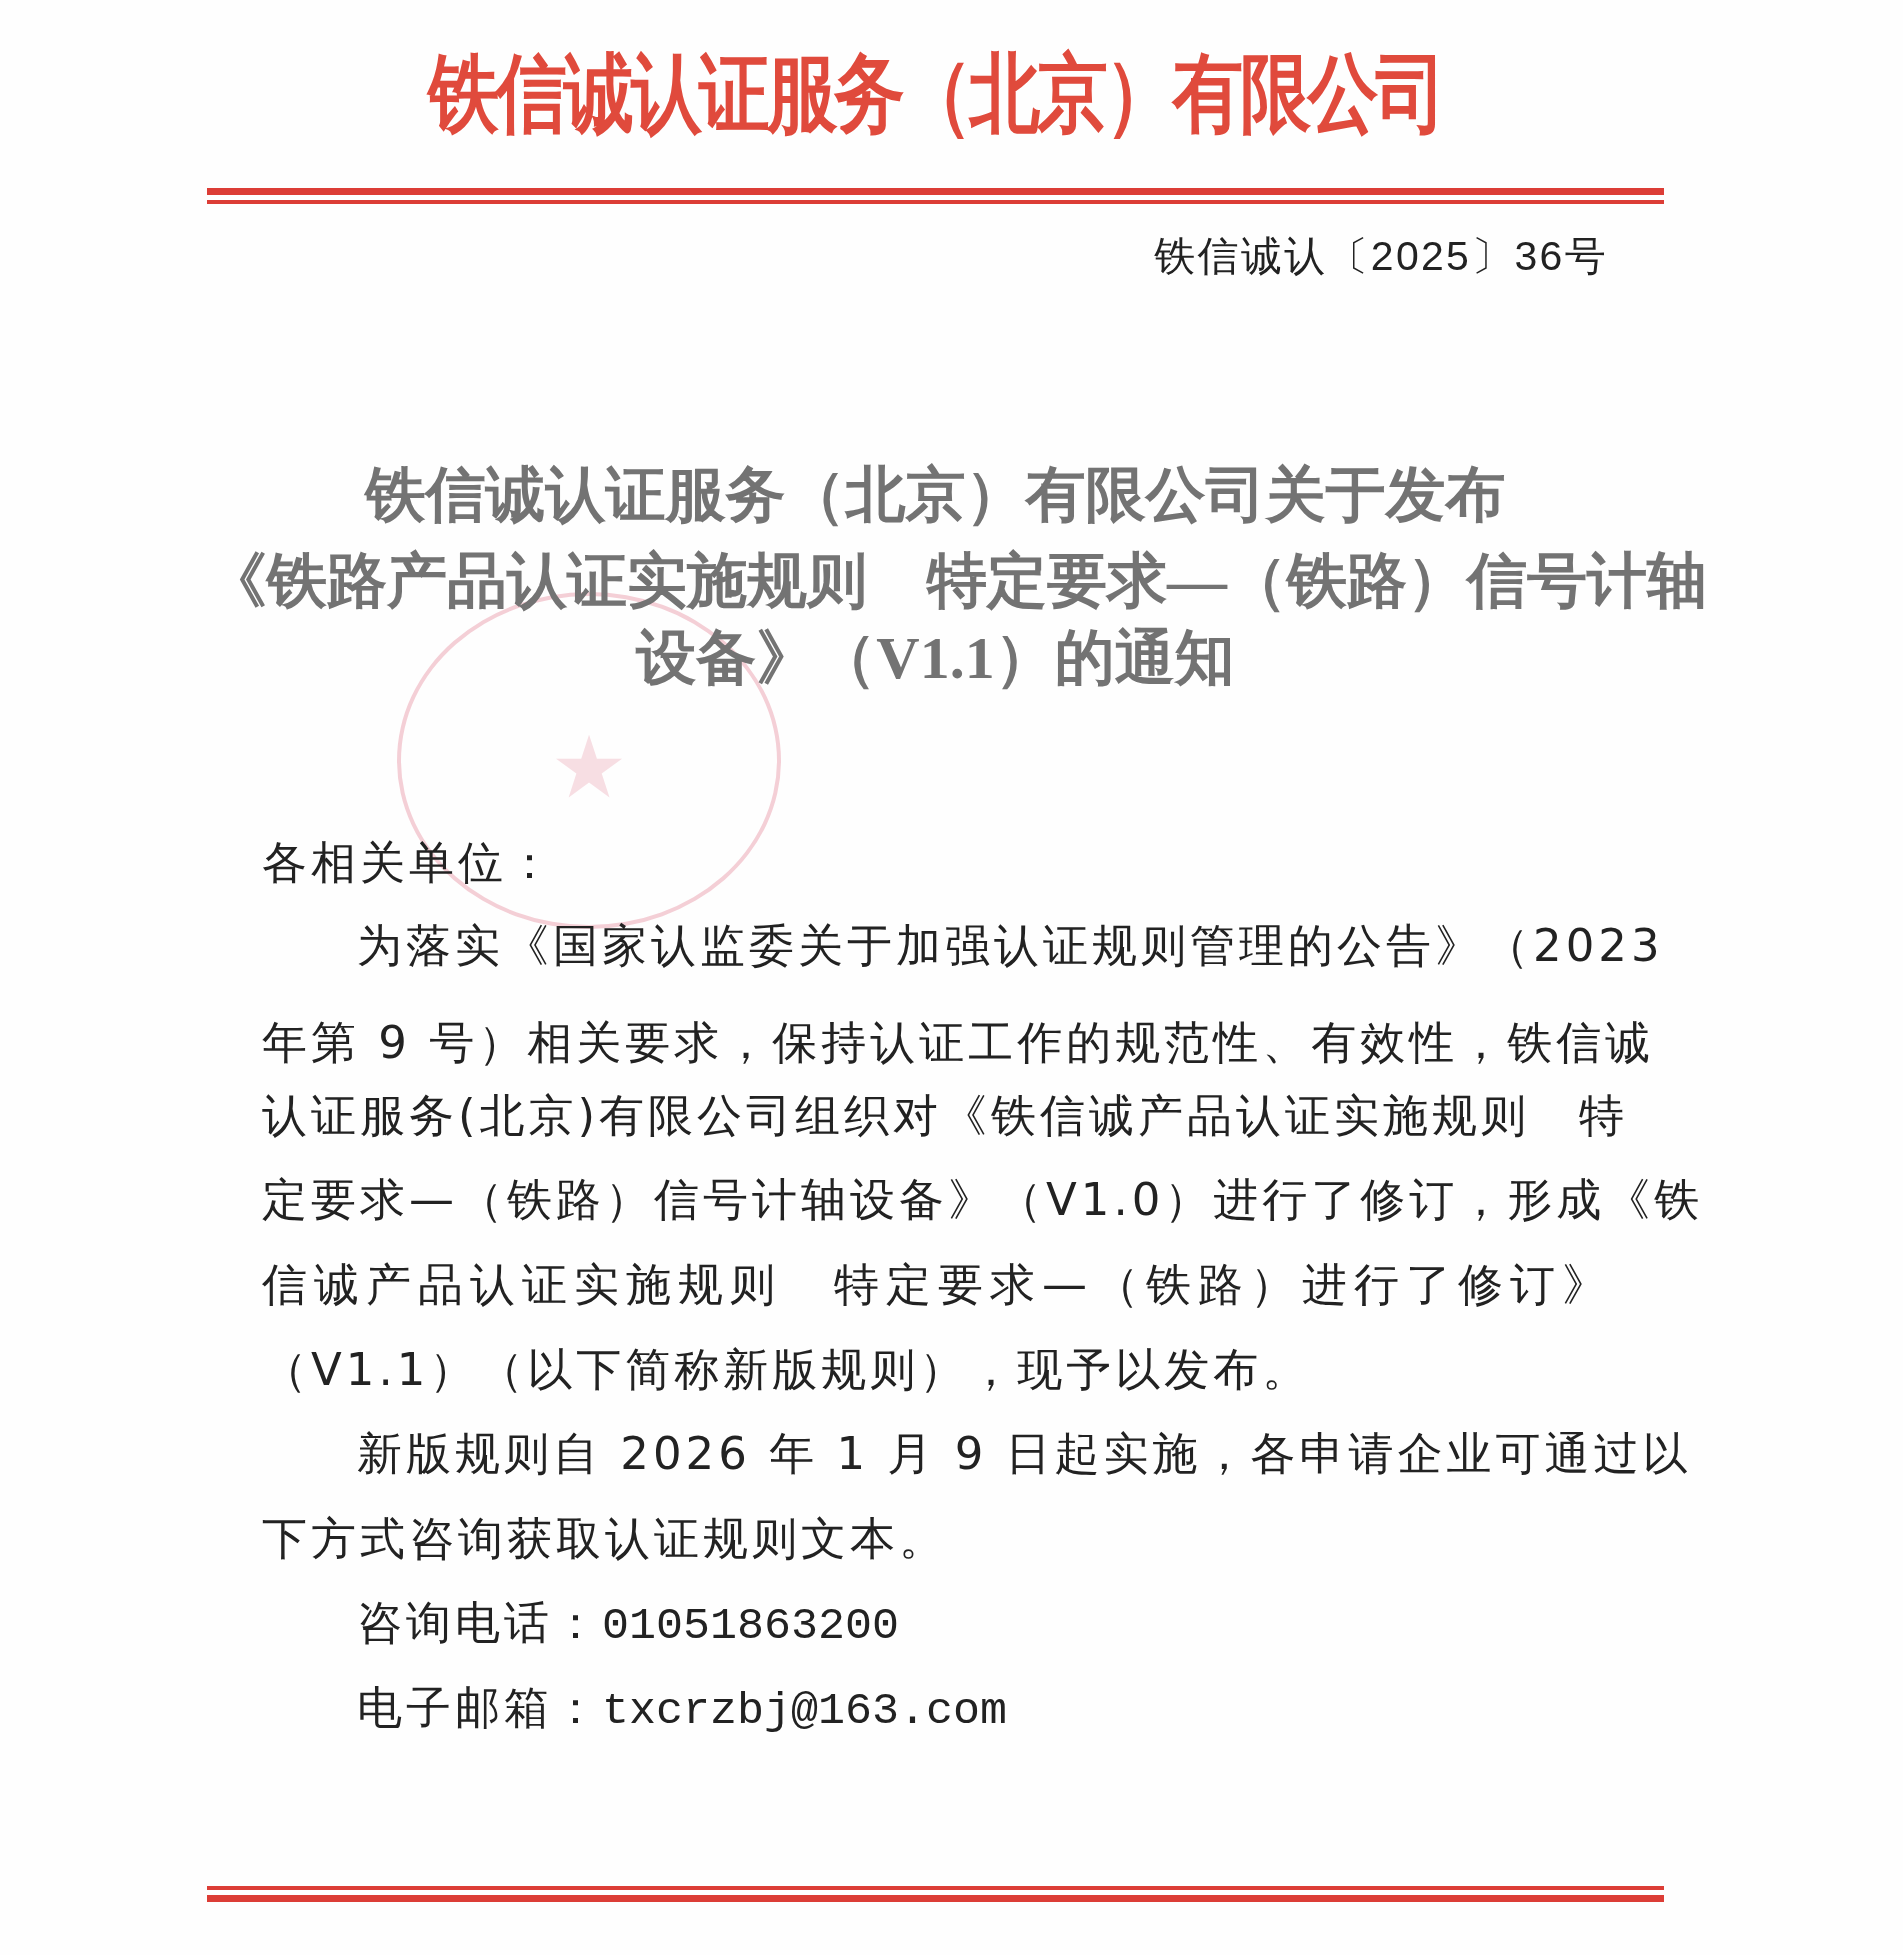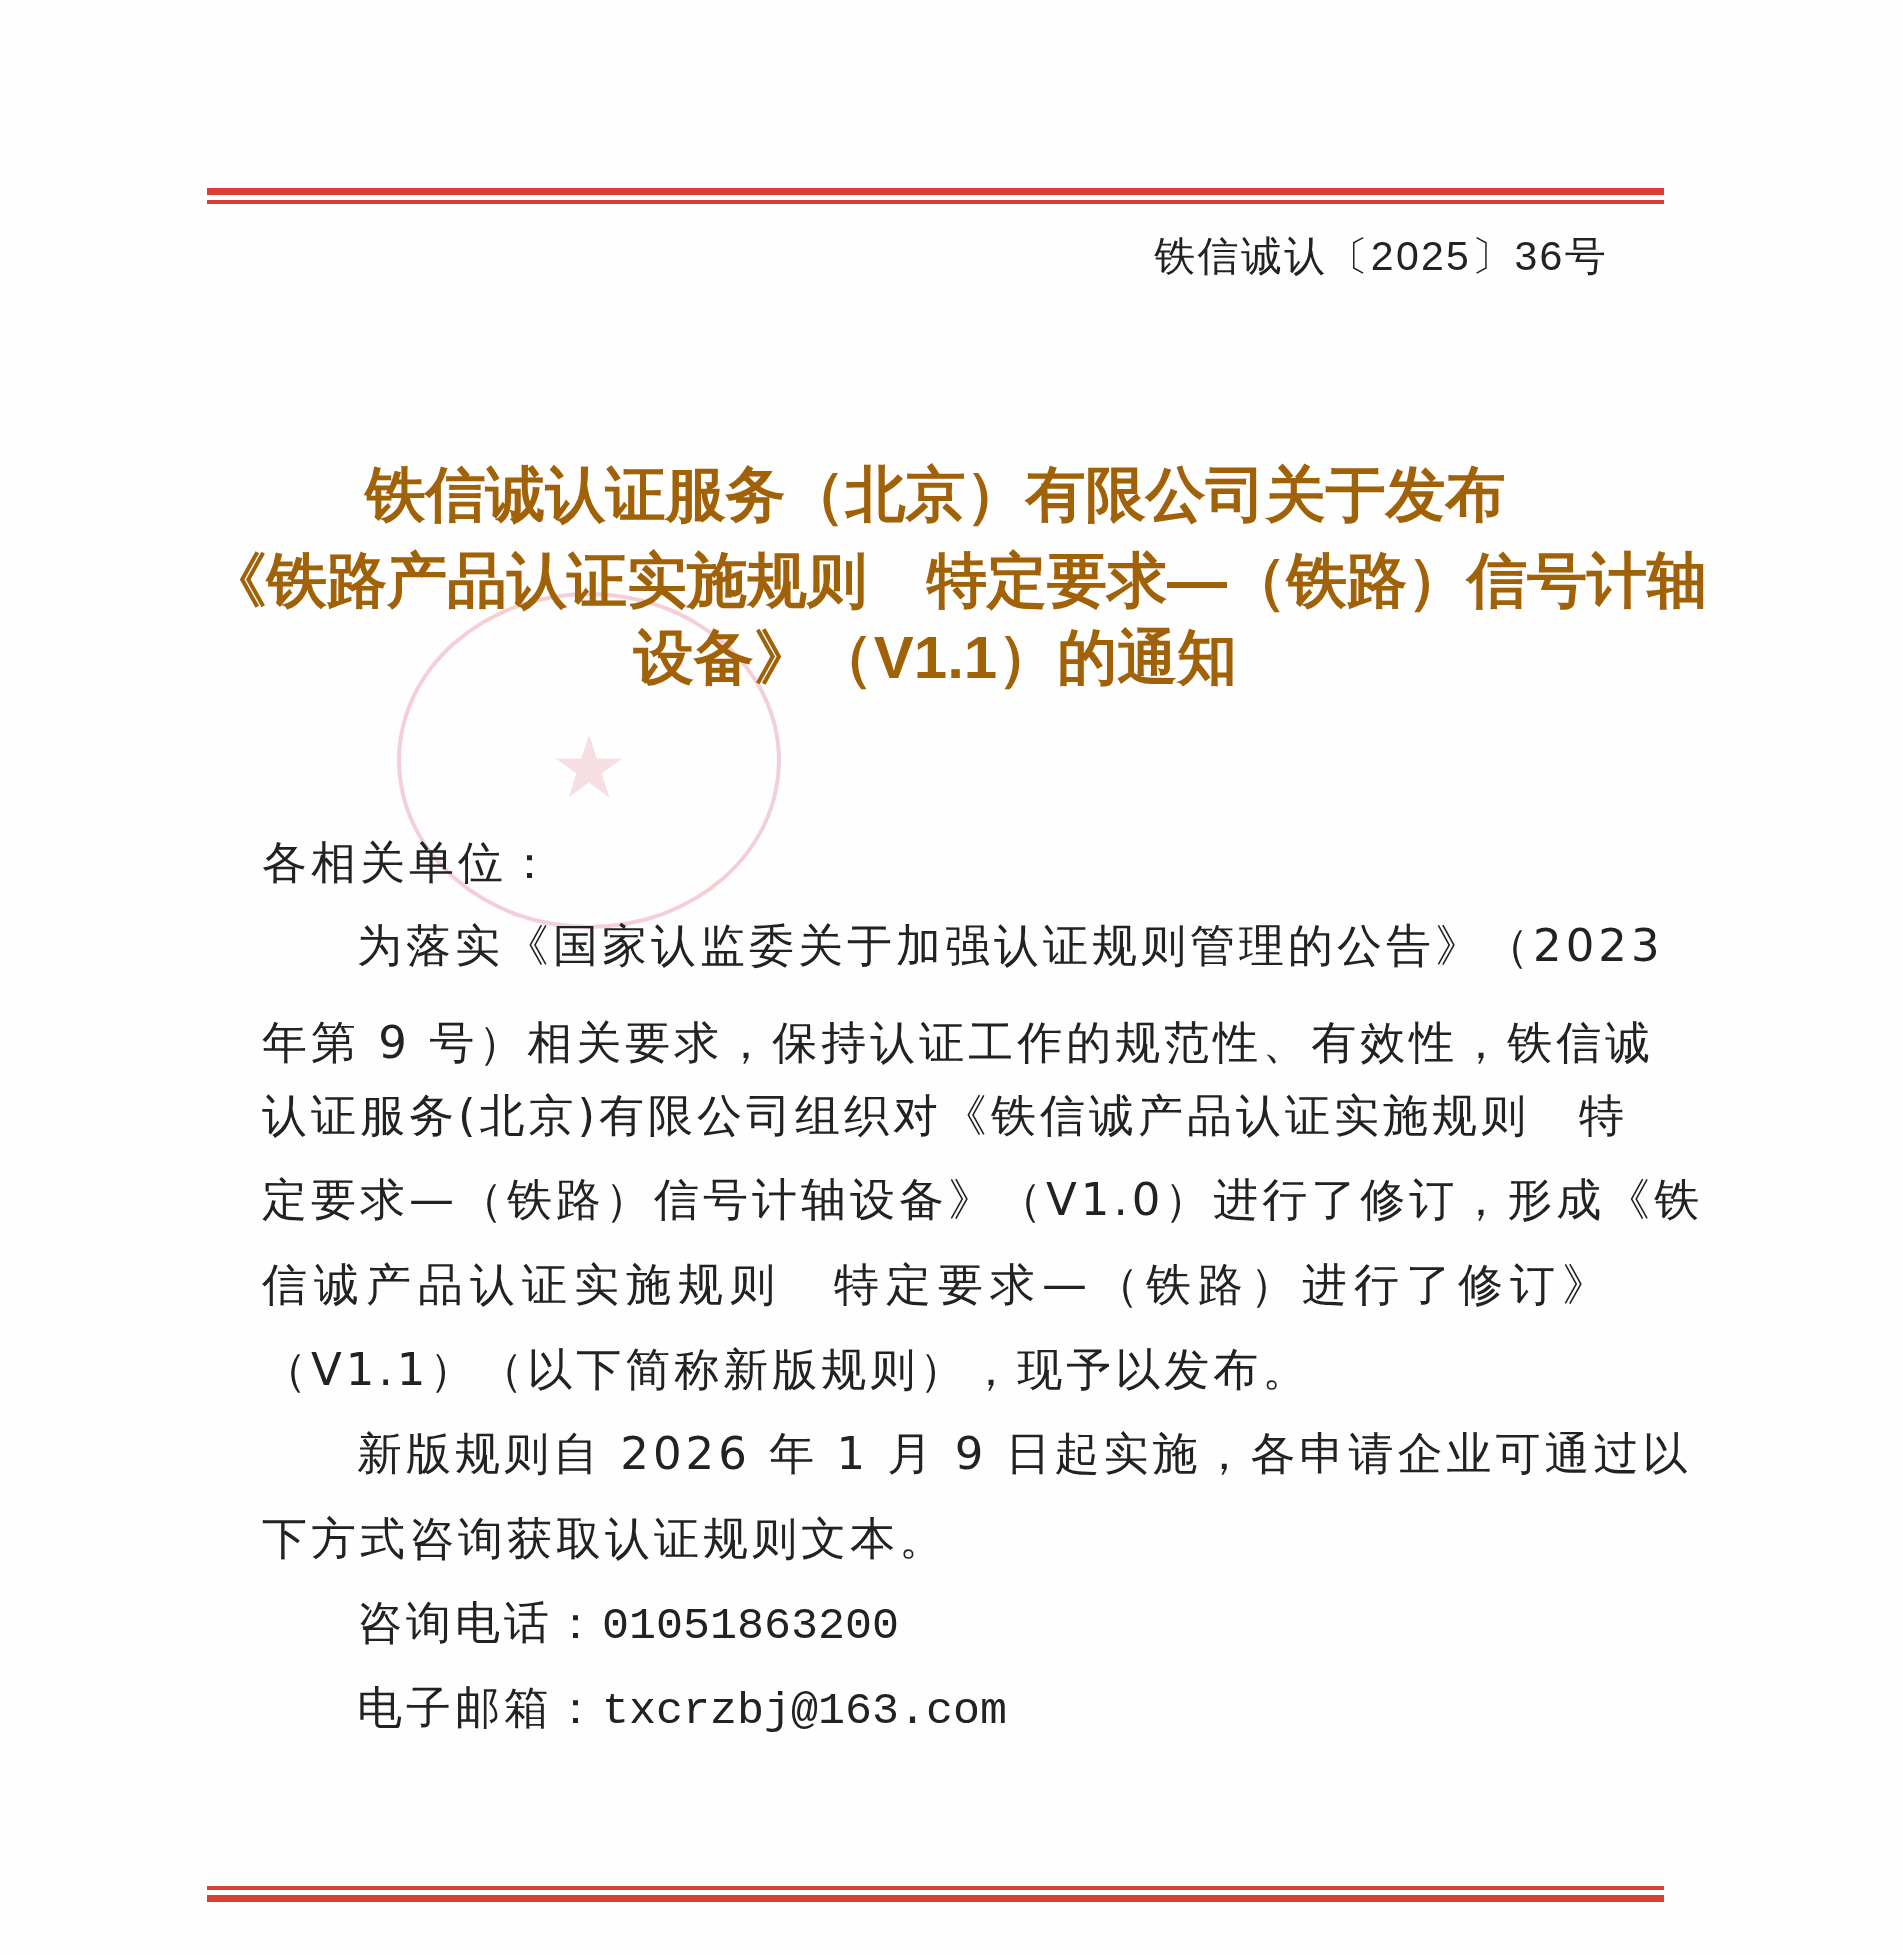--- a/index.html
+++ b/index.html
@@ -65,25 +65,25 @@
       letter-spacing: 2.3px;
       white-space: nowrap;
     }
 
     
     .title {
       position: absolute;
       left: 207px;
       width: 1457px;
       text-align: center;
-      font-family: Liberation Sans, sans-serif;
+      font-family: Liberation Serif, serif;
       font-weight: bold;
       font-size: 60px;
       line-height: 1;
-      color: #a16207;
+      color: #737373;
       white-space: nowrap;
     }
     .title-1 { top: 465px; }
     .title-2 { top: 551px; }
     .title-3 { top: 628px; }
 
     
     .seal {
       position: absolute;
       left: 397px;
@@ -138,20 +138,23 @@
     .latin {
       font-family: Liberation Mono, monospace;
       letter-spacing: 0;
     }
   </style>
 </head>
 <body>
 
 <div class="page">
 
+  <div class="letterhead">
+    <span class="letterhead-text">铁信诚认证服务（北京）有限公司</span>
+  </div>
   <div class="red-rule rule-top-thick"></div>
   <div class="red-rule rule-top-thin"></div>
 
   <div class="doc-number">铁信诚认〔2025〕36号</div>
 
   <div class="seal">
     <span class="seal-star">★</span>
   </div>
 
   <div class="title title-1">铁信诚认证服务（北京）有限公司关于发布</div>

